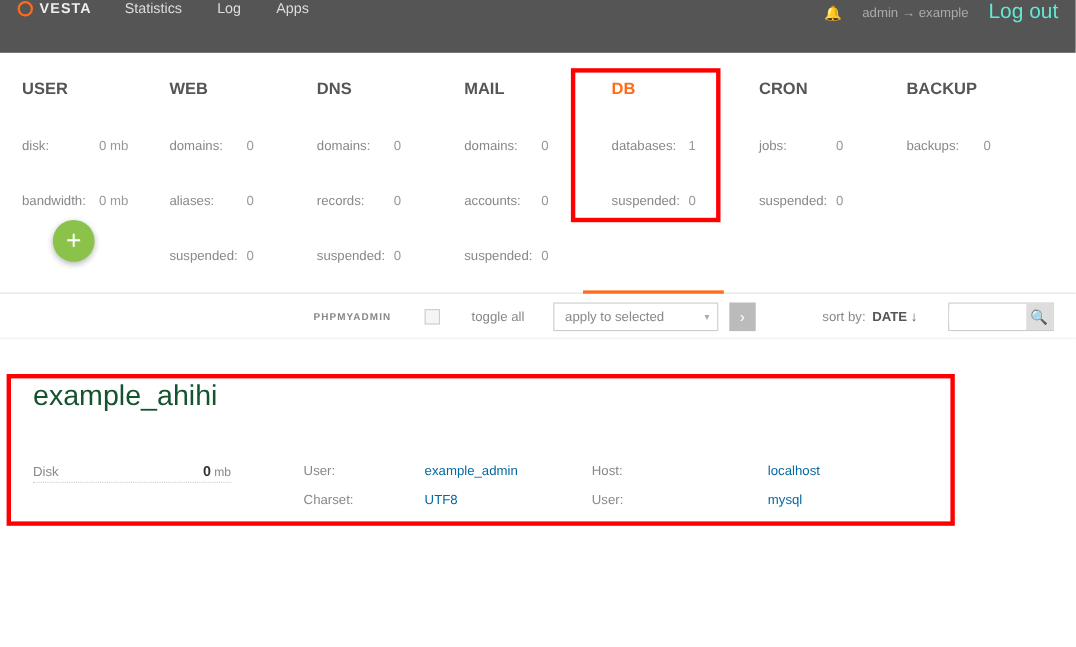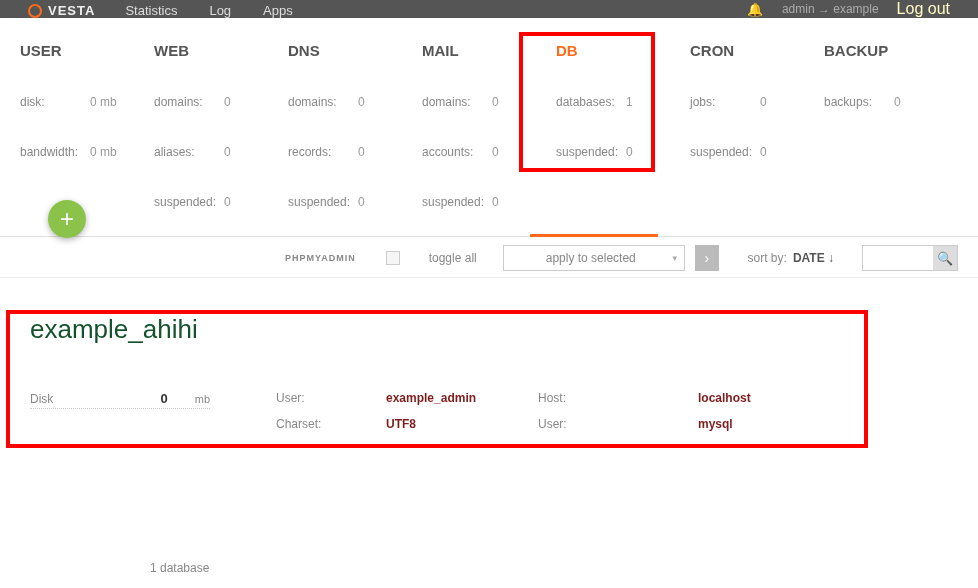--- a/index.html
+++ b/index.html
@@ -1,46 +1,46 @@
 <!DOCTYPE html>
 <html><head>
 <meta charset="utf-8">
 <style>
   * { box-sizing: border-box; margin: 0; padding: 0; }
   body { font-family: Arial, Helvetica, sans-serif; font-size: 13px; color: #555; background: #fff; width: 978px; }
   
   
-  .topbar { background: #555555; height: 18px; display: flex; align-items: flex-end; padding: 0 28px; color: #ccc; }
+  .topbar { background: #555555; height: 48px; display: flex; align-items: flex-start; padding: 0 16px; color: #ccc; }
   .logo { display: flex; align-items: center; gap: 6px; margin-right: 30px; }
   .logo-circle { width: 14px; height: 14px; border: 2px solid #ff6b1a; border-radius: 50%; }
   .logo-text { color: #eee; font-weight: bold; font-size: 13px; letter-spacing: 1px; }
   .topnav { display: flex; gap: 32px; }
   .topnav a { color: #ddd; text-decoration: none; font-size: 13px; cursor: pointer; }
   .topbar-right { margin-left: auto; display: flex; align-items: center; gap: 18px; }
   .bell { color: #888; font-size: 13px; }
   .user-path { color: #aaa; font-size: 12px; }
-  .logout { color: #fef9c3; font-size: 16px; cursor: pointer; }
+  .logout { color: #5eead4; font-size: 19px; cursor: pointer; }
   
   
   .panel { display: flex; padding: 24px 20px 20px 20px; gap: 0; position: relative; border-bottom: 1px solid #e0e0e0; }
   .panel-item { flex: 1; padding-right: 12px; }
   .panel-title { font-size: 15px; font-weight: bold; color: #555; margin-bottom: 14px; cursor: pointer; }
   .panel-title.active { color: #ff6b1a; }
   .panel-row { display: flex; font-size: 12px; color: #888; margin-bottom: 7px; margin-top: 36px; }
   .panel-row .lbl { min-width: 70px; }
   .panel-row .val { color: #999; }
   .db-highlight { position: absolute; border: 4px solid #ff0000; top: 14px; height: 140px; pointer-events: none; }
   .db-underline { position: absolute; height: 3px; background: #ff6b1a; bottom: -1px; }
   
   
   .toolbar { display: flex; align-items: center; padding: 8px 20px 6px 20px; gap: 10px; border-bottom: 1px solid #eee; position: relative; }
   .phpmyadmin { font-size: 9px; font-weight: bold; letter-spacing: 1px; color: #888; margin-left: 265px; margin-right: 20px; }
   .toggle-chk { width: 14px; height: 14px; border: 1px solid #ccc; background: #f5f5f5; cursor: pointer; }
   .toggle-lbl { font-size: 12px; color: #888; margin-right: 16px; padding-left: 19px; }
-  .apply-sel { display: flex; align-items: center; border: 1px solid #ccc; height: 26px; padding-left: 32px; }
+  .apply-sel { display: flex; align-items: center; border: 1px solid #ccc; height: 26px; }
   .apply-sel .txt { padding: 0 10px; font-size: 12px; color: #888; width: 130px; }
   .apply-sel .chev { width: 18px; text-align: center; color: #aaa; font-size: 9px; }
   .apply-btn { width: 24px; height: 26px; background: #bbb; color: #fff; display: flex; align-items: center; justify-content: center; font-size: 14px; cursor: pointer; }
   .sortby { margin-left: auto; font-size: 12px; color: #888; display: flex; align-items: center; gap: 6px; }
   .sortby .v { font-weight: bold; color: #555; }
   .searchbox { display: flex; align-items: center; border: 1px solid #ccc; height: 26px; margin-left: 18px; width: 96px; }
   .searchbox input { border: none; outline: none; width: 70px; padding: 0 6px; font-size: 12px; }
   .searchbox .sbtn { width: 24px; height: 24px; background: #ddd; display: flex; align-items: center; justify-content: center; color: #888; cursor: pointer; }
   
   
@@ -53,22 +53,22 @@
   .date-col { width: 120px; font-size: 12px; color: #888; letter-spacing: 2px; padding-top: 6px; }
   .main-col { flex: 1; }
   .db-name { font-size: 26px; color: #14532d; margin-bottom: 46px; }
   .db-stats { display: flex; gap: 0; }
   .stat-block { display: flex; flex-direction: column; gap: 12px; }
   .stat-block.b1 { width: 246px; }
   .stat-block.b2 { width: 262px; }
   .stat-block.b3 { width: 160px; }
   .stat-row { display: flex; font-size: 12px; }
   .stat-row .sl { color: #888; width: 110px; }
-  .stat-row .sv { color: #7f1d1d; font-weight: bold; }
-  .disk-row { display: flex; align-items: baseline; border-bottom: 1px dotted #ccc; width: 180px; padding-bottom: 2px; gap: 24px; }
+  .stat-row .sv { color: #0369a1; font-weight: normal; }
+  .disk-row { display: flex; align-items: baseline; border-bottom: 1px dotted #ccc; width: 180px; padding-bottom: 2px; }
   .disk-row .sl { color: #888; font-size: 12px; }
   .disk-row .sv { margin-left: auto; font-weight: bold; color: #333; font-size: 13px; }
   .disk-row .su { color: #888; font-size: 11px; margin-left: 3px; text-align: right; }
   
   .footer-count { padding: 10px 0 10px 150px; font-size: 12px; color: #888; margin-top: 90px; }
 </style>
 </head>
 <body>
 
 <div class="topbar">

